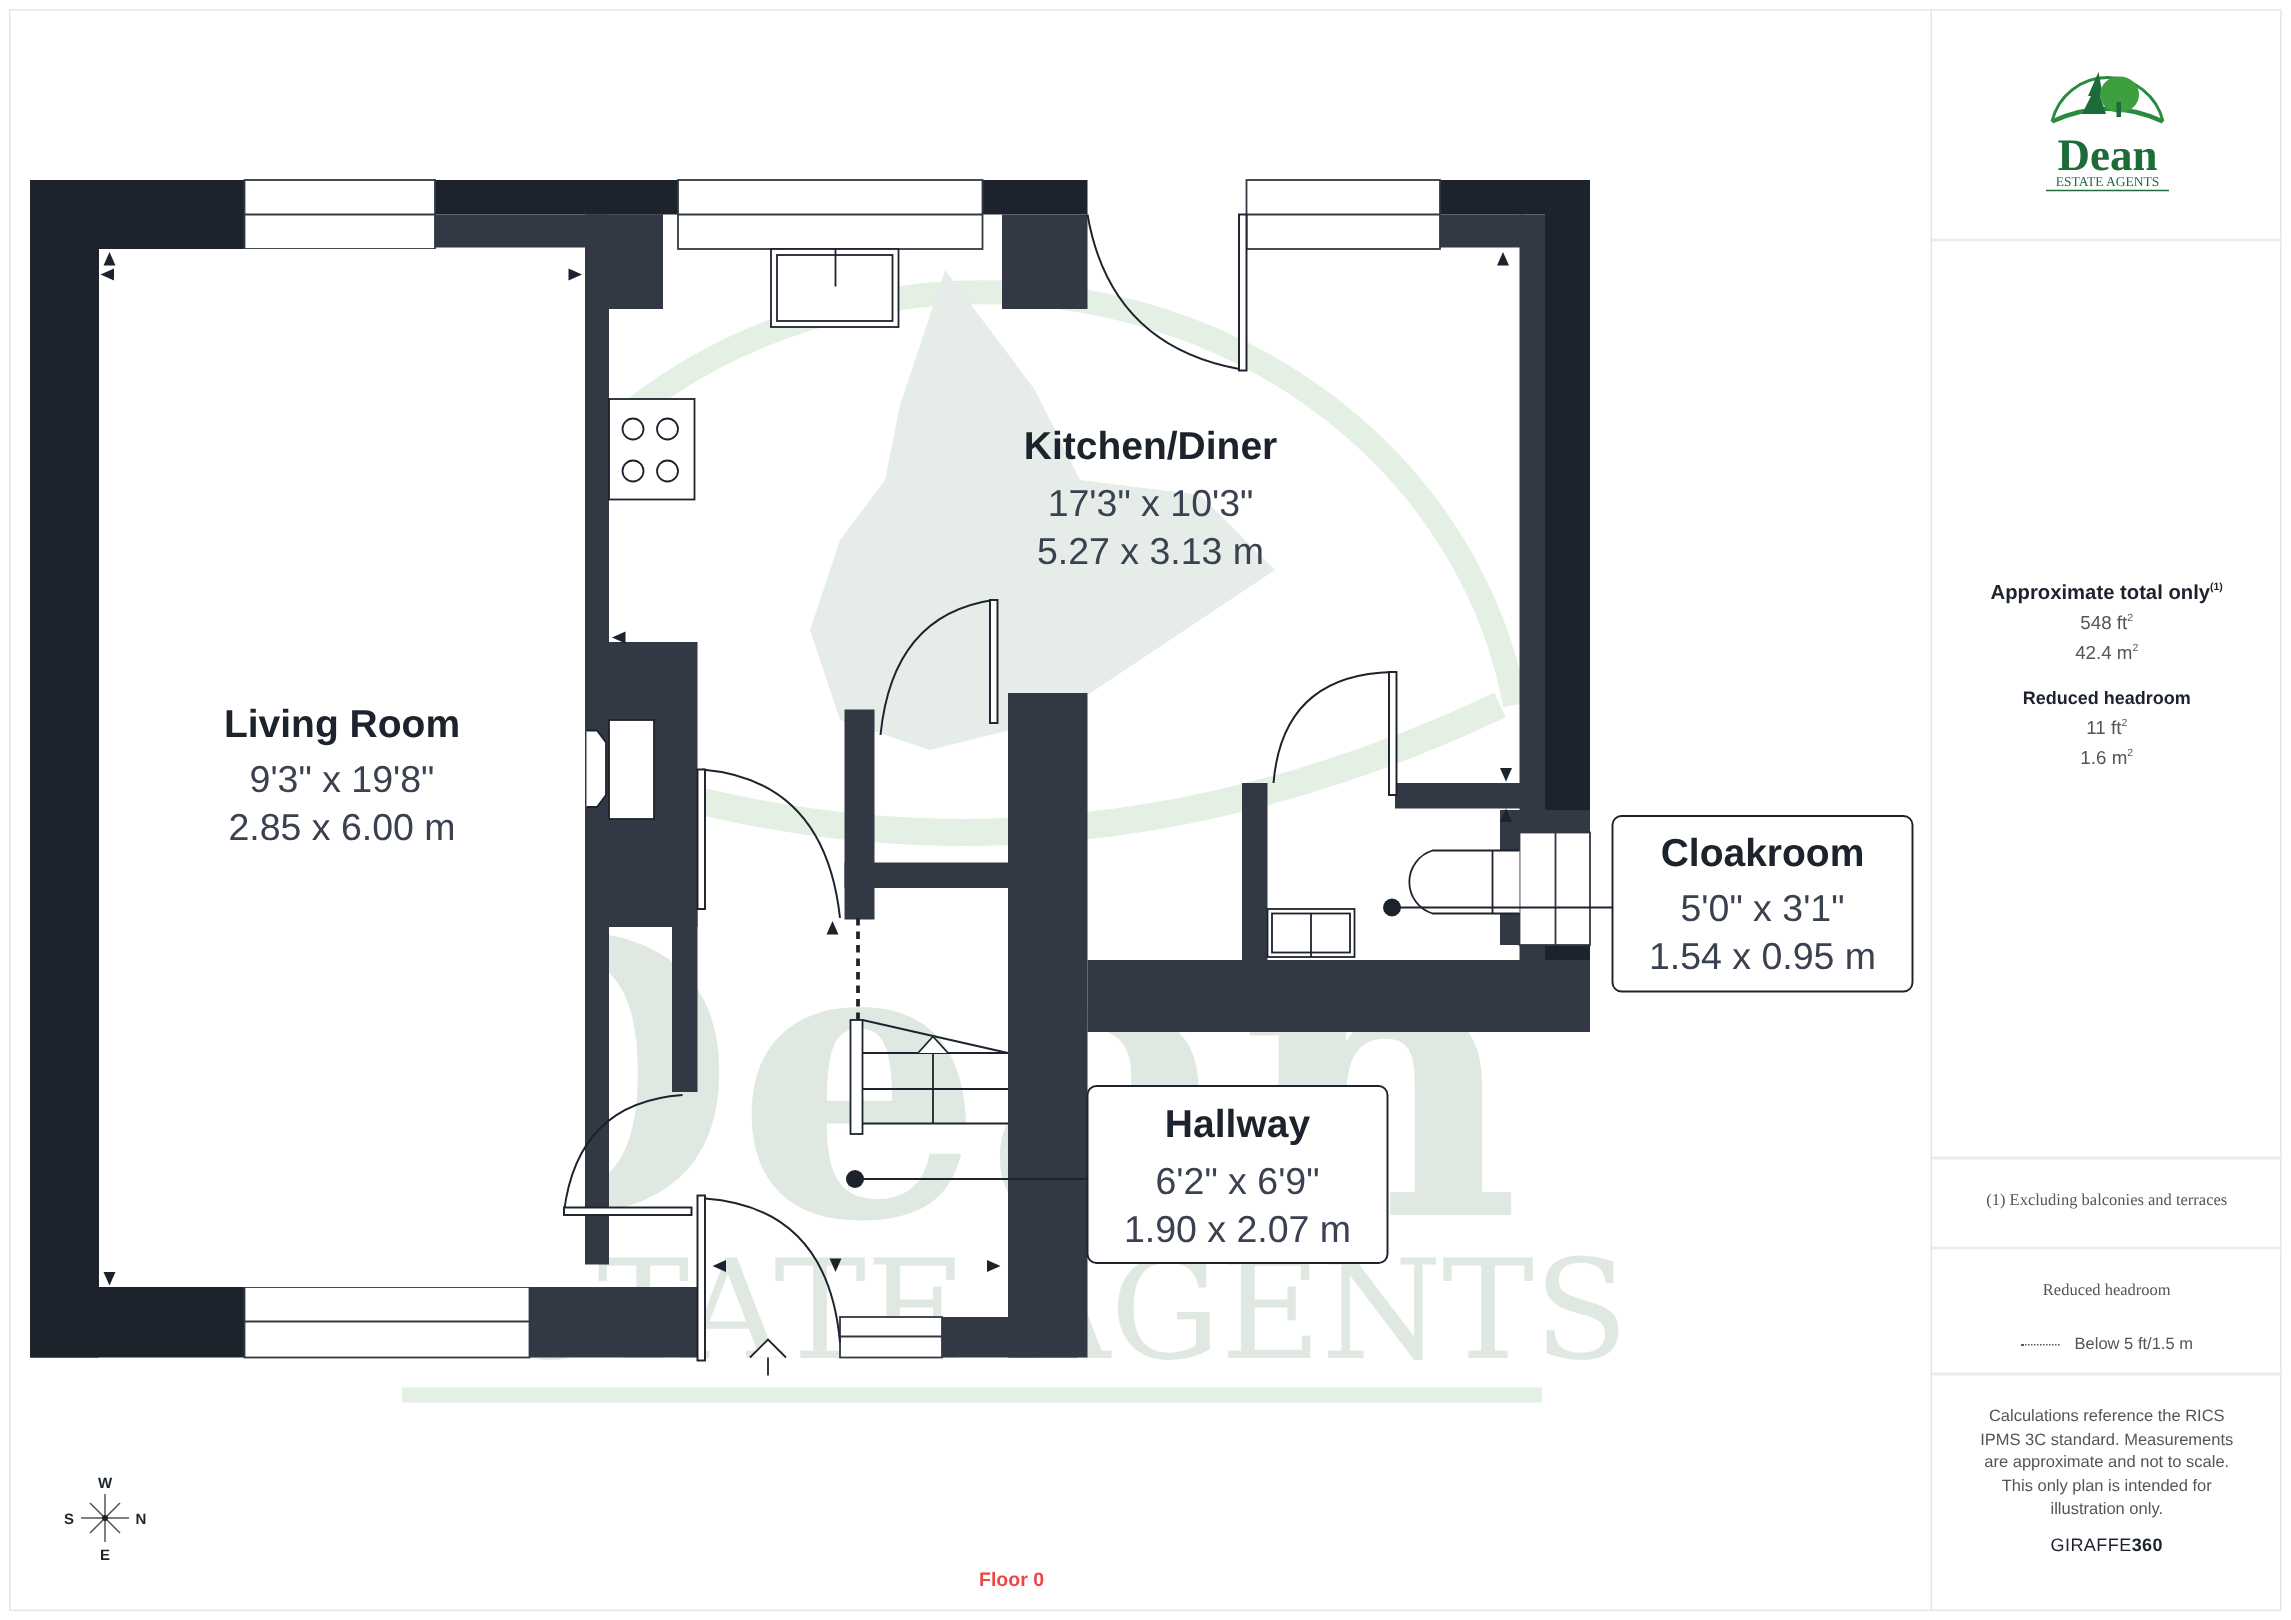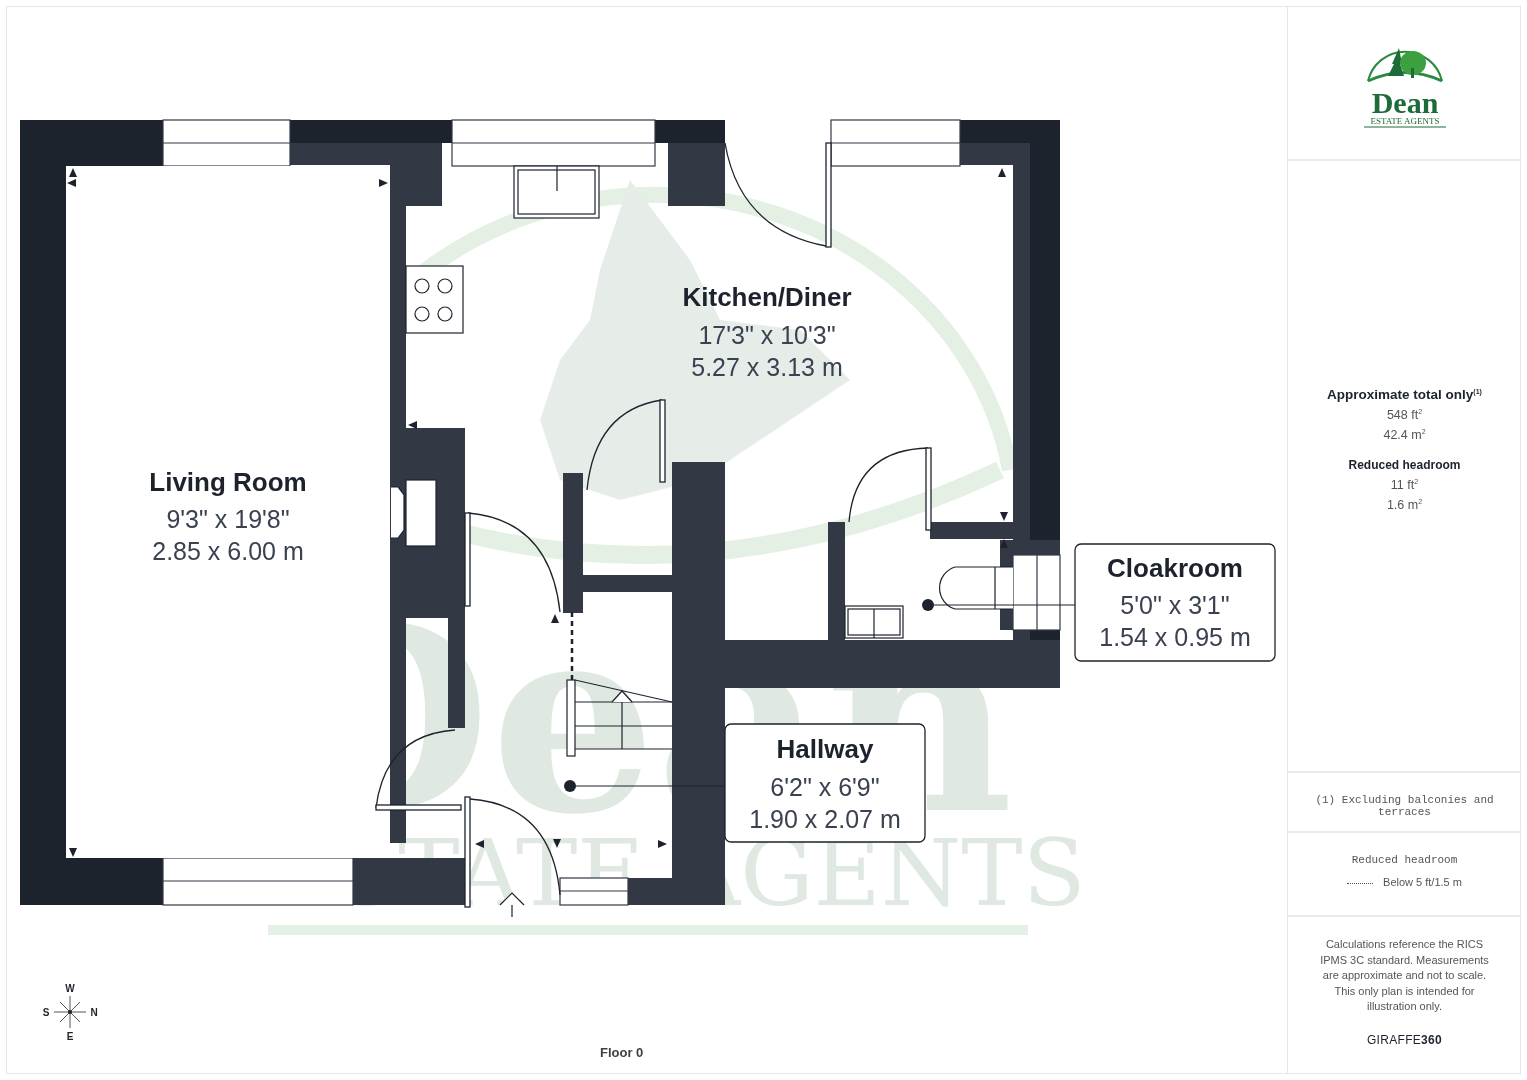--- a/index.html
+++ b/index.html
@@ -11,29 +11,29 @@
   .area-sec { top: 155px; height: 612px; border-bottom: 2px solid #ebebeb; }
   .note-sec { top: 767px; height: 60px; }
   .legend-sec { top: 827px; height: 84px; }
   .calc-sec { top: 911px; height: 157px; border-bottom: none; }
   .area-block { position: absolute; top: 226px; left: 0; width: 233px; text-align: center; }
   .area-title { font-family: "Liberation Sans", sans-serif; font-weight: bold; font-size: 13.5px; color: #1d232d; }
   .area-title sup { font-size: 7px; }
   .area-val { font-family: "Liberation Sans", sans-serif; font-size: 12.5px; color: #555; margin-top: 6px; }
   .area-val sup { font-size: 7px; }
   .rh-title { font-family: "Liberation Sans", sans-serif; font-weight: bold; font-size: 12px; color: #1d232d; margin-top: 16px; }
-  .small-text { font-family: Liberation Mono, monospace; font-size: 11px; color: #555; }
+  .small-text { font-family: Liberation Serif, serif; font-size: 11px; color: #555; }
   .note-sec .small-text { padding-top: 21px; }
   .legend-sec .small-text.title { padding-top: 21px; }
-  .legend-row { margin-top: 10px; font-family: "Liberation Sans", sans-serif; font-size: 11px; color: #555; }
+  .legend-row { margin-top: 24px; font-family: "Liberation Sans", sans-serif; font-size: 11px; color: #555; }
   .legend-dash { display: inline-block; width: 26px; border-top: 1px dotted #555; vertical-align: middle; margin-right: 10px; }
   .calc-text { font-family: "Liberation Sans", sans-serif; font-size: 11px; line-height: 15.5px; color: #555; padding: 20px 24px 0 24px; }
-  .brand { margin-top: 18px; font-family: "Liberation Sans", sans-serif; font-size: 12px; color: #1d232d; letter-spacing: 0.3px; }
+  .brand { margin-top: 8px; font-family: "Liberation Sans", sans-serif; font-size: 12px; color: #1d232d; letter-spacing: 0.3px; }
   .brand b { font-weight: bold; }
-  .floor-label { position: absolute; left: 600px; top: 1045px; width: 96px; text-align: left; font-family: "Liberation Sans", sans-serif; font-weight: bold; font-size: 13px; color: #404040; }
+  .floor-label { position: absolute; left: 600px; top: 1045px; width: 96px; text-align: right; font-family: "Liberation Sans", sans-serif; font-weight: bold; font-size: 13px; color: #ef4444; }
   .compass { position: absolute; left: 36px; top: 978px; width: 72px; height: 72px; }
   svg.plan { position: absolute; left: 0; top: 0; }
   .room-name { font-family: "Liberation Sans", sans-serif; font-weight: bold; fill: #1d232d; }
   .room-dim { font-family: "Liberation Sans", sans-serif; fill: #3a4150; }
   .wm-text { font-family: "DejaVu Serif", serif; fill: #dfe9e2; }
 </style>
 </head>
 <body>
 
 <div class="frame"></div>

